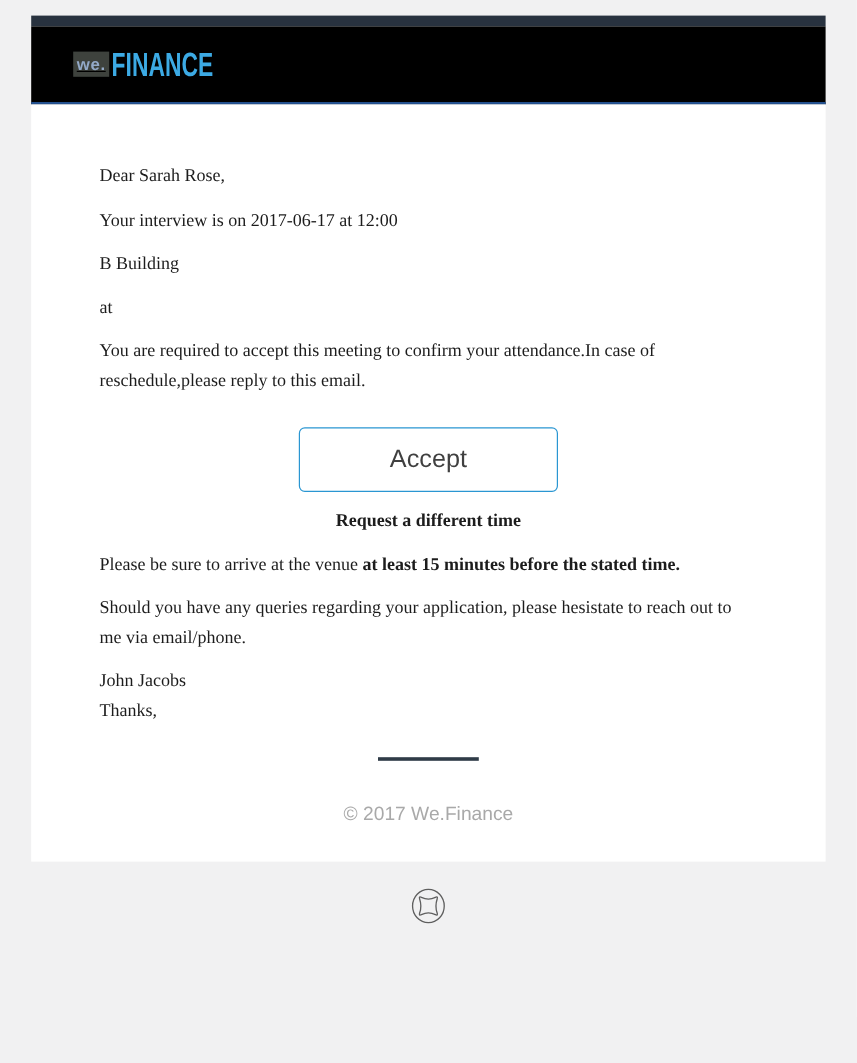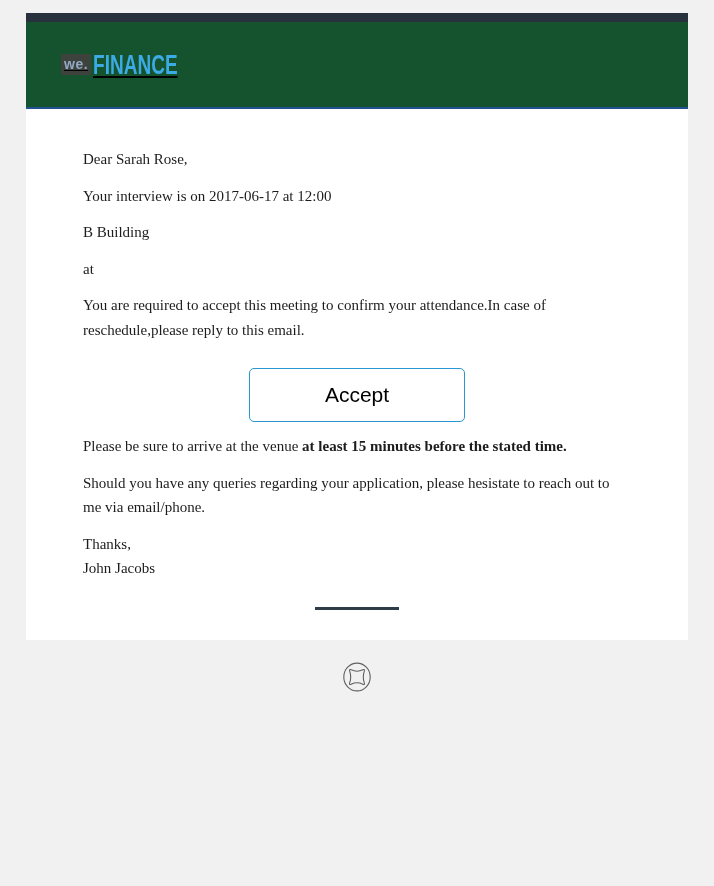--- a/index.html
+++ b/index.html
@@ -13,22 +13,22 @@
   }
   .card {
     width: 662px;
     margin: 13px auto 0;
   }
   .top-strip {
     height: 9px;
     background: #28323f;
   }
   .banner {
-    height: 87px;
-    background: #14532d;
+    height: 65px;
+    background: #000000;
     border-bottom: 2px solid #24518f;
     display: flex;
     align-items: center;
     padding-left: 35px;
     text-decoration: underline;
   }
   .logo {
     display: flex;
     align-items: center;
   }
@@ -49,39 +49,39 @@
     font-size: 28px;
     line-height: 22px;
     display: inline-block;
     transform: scaleX(0.68);
     transform-origin: left center;
     letter-spacing: 0px;
     margin-left: 2px;
   }
   .content {
     background: #ffffff;
-    padding: 26px 57px 30px 57px;
+    padding: 36px 57px 30px 57px;
     color: #1c1c1c;
   }
   .content p, .para {
     font-size: 15px;
     line-height: 24.5px;
     margin: 12px 0;
   }
   .btn-row {
     text-align: center;
     margin: 26px 0 10px 0;
   }
   .accept-btn {
     width: 216px;
     height: 54px;
     background: #ffffff;
     border: 1px solid #2a96d2;
     border-radius: 5px;
-    color: #000000;
+    color: #404040;
     font-family: "Liberation Sans", sans-serif;
     font-size: 21px;
     cursor: pointer;
   }
   .or-line {
     text-align: center;
     font-size: 14px;
     margin: 16px 0;
   }
   .request-line {
@@ -140,32 +140,34 @@
 
     <p>at</p>
 
     <p>You are required to accept this meeting to confirm your attendance.In case of reschedule,please reply  to this email.</p>
 
     <div class="btn-row">
       <button class="accept-btn">Accept</button>
     </div>
 
 
+    <p class="request-line">Request a different time</p>
 
     <p class="para"><span>Please be sure to arrive at the venue </span><b>at least 15 minutes before the stated time.</b></p>
 
     <p>Should you have any queries regarding your application, please hesistate to reach out to me via email/phone.</p>
 
     <div class="para signature">
+      <div>John Jacobs</div>
       <div>Thanks,</div>
-      <div>John Jacobs</div>
     </div>
 
     <div class="divider"></div>
 
+    <div class="copyright">© 2017 We.Finance</div>
   </div>
 </div>
 
 <div class="aem-footer">
   <span class="aem-icon">
     <svg width="30" height="30" viewBox="0 0 30 30" fill="none">
       <ellipse cx="15" cy="15" rx="13.2" ry="13.9" stroke="#5f5f5f" stroke-width="1.1"></ellipse>
       <path d="M 9.2 7.8
                Q 15 10.6, 20.8 7.8
                Q 23.1 6.7, 22.3 9.1

